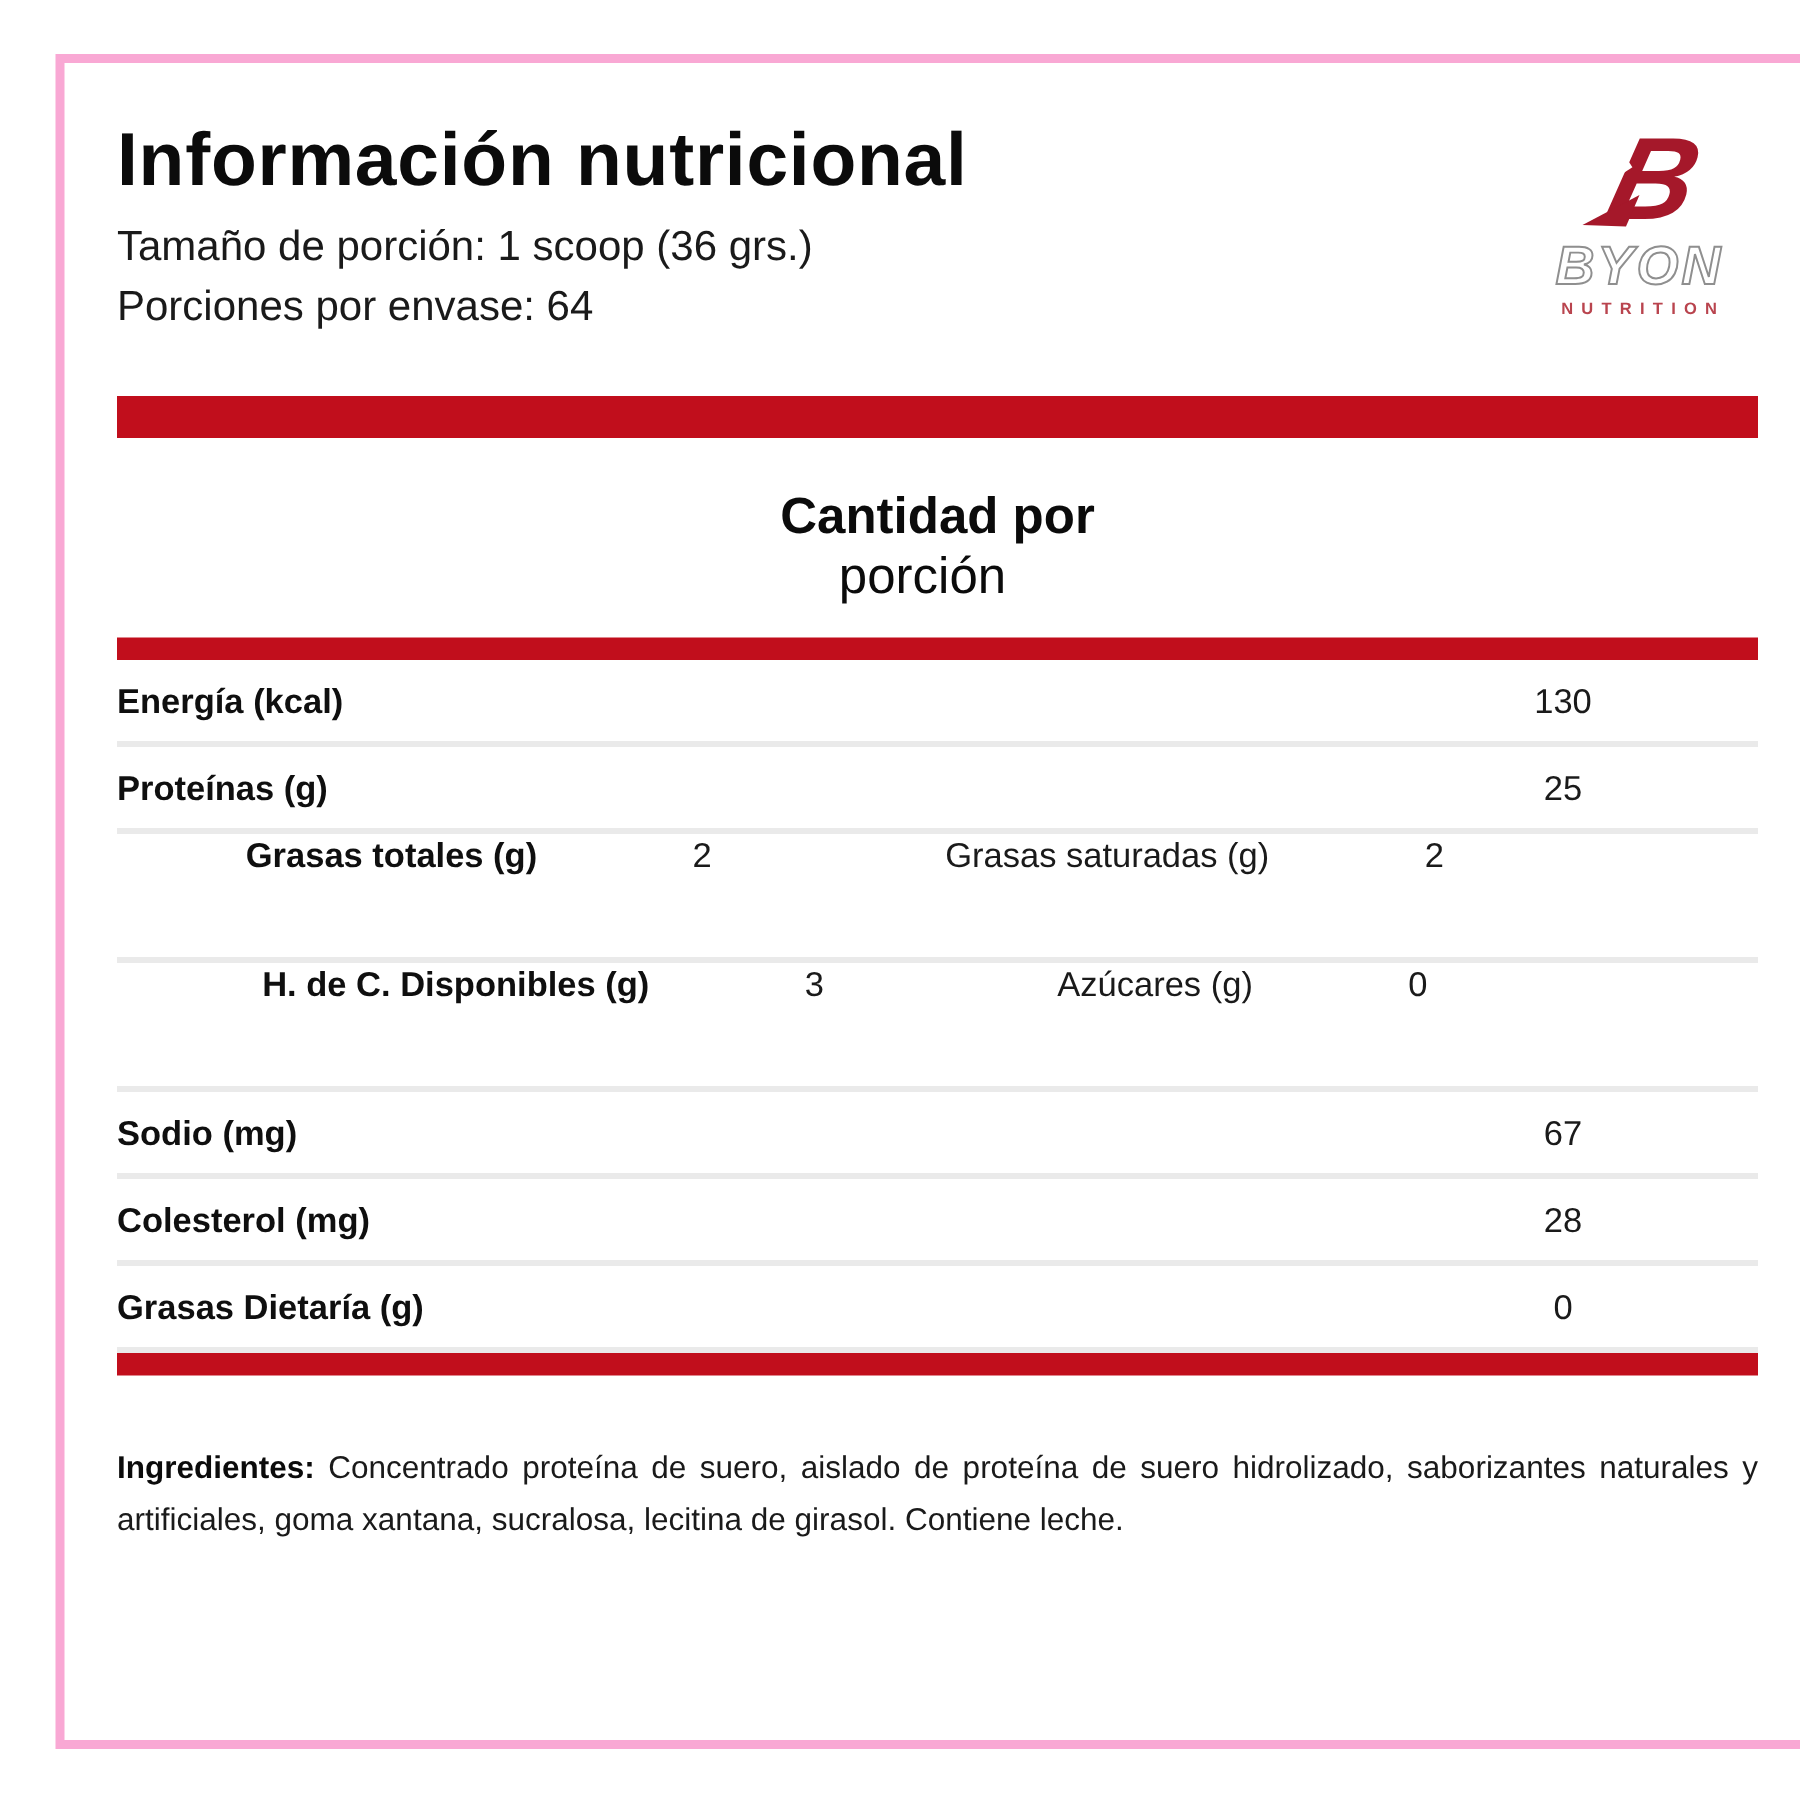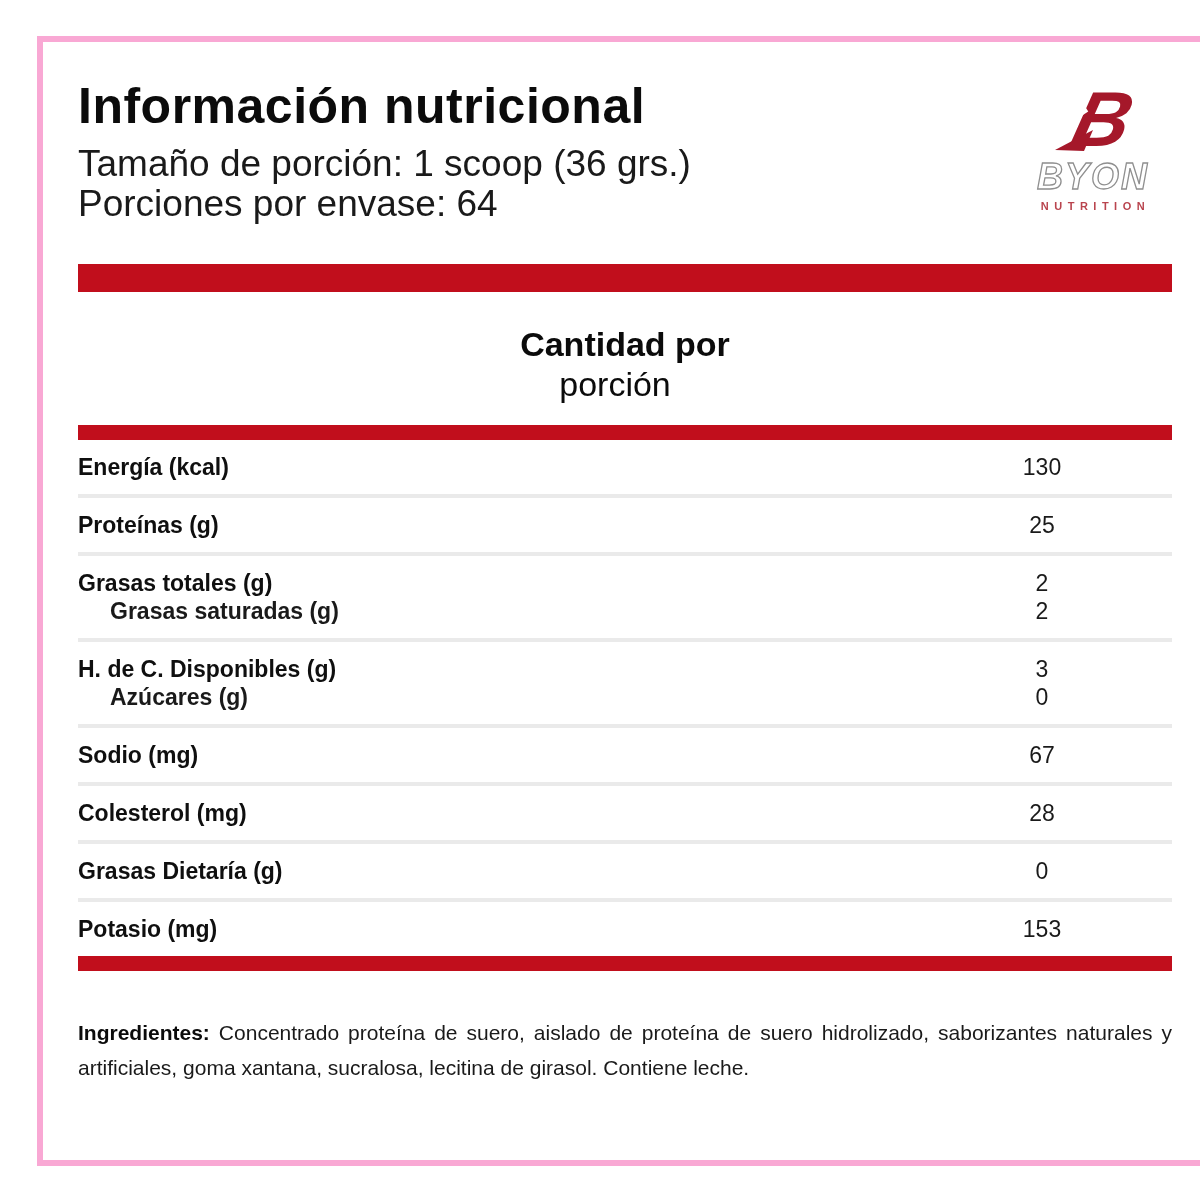--- a/index.html
+++ b/index.html
@@ -5,45 +5,45 @@
   html,body{margin:0;padding:0;background:#ffffff;}
   .canvas{position:relative;width:1200px;height:1200px;background:#ffffff;
           font-family:"Liberation Sans",sans-serif;color:#111;overflow:hidden;}
   .frame{position:absolute;left:37px;top:36px;width:1176px;height:1130px;
          border:6px solid #f9a8d4;box-sizing:border-box;padding:0 35px;background:#fff;}
 
   
   .hdr{display:flex;justify-content:space-between;align-items:flex-start;margin-top:36px;}
   .title-block{flex:1;min-width:0;}
   .page-title{margin:0;font-size:50px;line-height:56px;font-weight:700;letter-spacing:.5px;color:#0b0b0b;}
-  .sub{margin:0;font-size:37px;line-height:40px;color:#1a1a1a;}
+  .sub{margin:0;font-size:28px;line-height:40px;color:#1a1a1a;}
   .sub.first{margin-top:10px;}
 
   
   .logo{width:140px;flex-shrink:0;margin-right:9px;text-align:center;}
   .logo svg{display:block;margin:0 auto;}
   .logo-tagline{font-size:11px;letter-spacing:5.5px;color:#b9444e;font-weight:700;
                 margin-top:2px;padding-left:5px;}
 
   
   .bar{background:#c10e1c;width:100%;}
   .bar-thick{height:28px;margin-top:40px;}
   .bar-mid{height:15px;margin-top:21px;}
   .bar-bottom{height:15px;}
 
   
   .amount-hdr{display:flex;justify-content:space-between;align-items:center;
               margin-top:32px;font-size:34px;font-weight:700;line-height:40px;color:#0b0b0b;flex-direction:column;}
 
   
   .row{display:flex;justify-content:space-between;align-items:center;height:54px;}
-  .row.double{flex-direction:column;justify-content:center;align-items:stretch;height:82px;}
+  .row.double{justify-content:center;align-items:stretch;height:82px;}
   .row .line{display:flex;justify-content:space-between;align-items:center;height:28px;}
   .lbl{font-size:23px;font-weight:700;color:#0f0f0f;}
-  .lbl.subl{font-weight:700;padding-left:32px;color:#1a1a1a;}
+  .lbl.subl{font-weight:400;padding-left:32px;color:#1a1a1a;}
   .col-val{width:220px;margin-right:20px;text-align:center;font-size:23px;font-weight:400;color:#1a1a1a;flex-shrink:0;}
   .amount-hdr .col-val{font-size:34px;font-weight:400;color:#0b0b0b;}
   .sep{height:4px;background:#eaeaea;}
 
   
   .ingredients{margin:44px 0 0 0;font-size:21px;line-height:35px;text-align:justify;color:#1a1a1a;}
   .ingredients strong{font-weight:700;color:#0b0b0b;}
 </style>
 </head>
 <body>
@@ -131,24 +131,20 @@
         <span class="col-val">28</span>
       </div>
       <div class="sep"></div>
 
       <div class="row">
         <span class="lbl">Grasas Dietaría (g)</span>
         <span class="col-val">0</span>
       </div>
       <div class="sep"></div>
 
-      <div class="row">
-        <span class="lbl">Potasio (mg)</span>
-        <span class="col-val">153</span>
-      </div>
     </div>
 
     <div class="bar bar-bottom"></div>
 
     <p class="ingredients"><strong>Ingredientes:</strong><span> Concentrado proteína de suero, aislado de proteína de suero hidrolizado, saborizantes naturales y artificiales, goma xantana, sucralosa, lecitina de girasol. Contiene leche.</span></p>
 
   </div>
 </div>
 
 </body></html>

